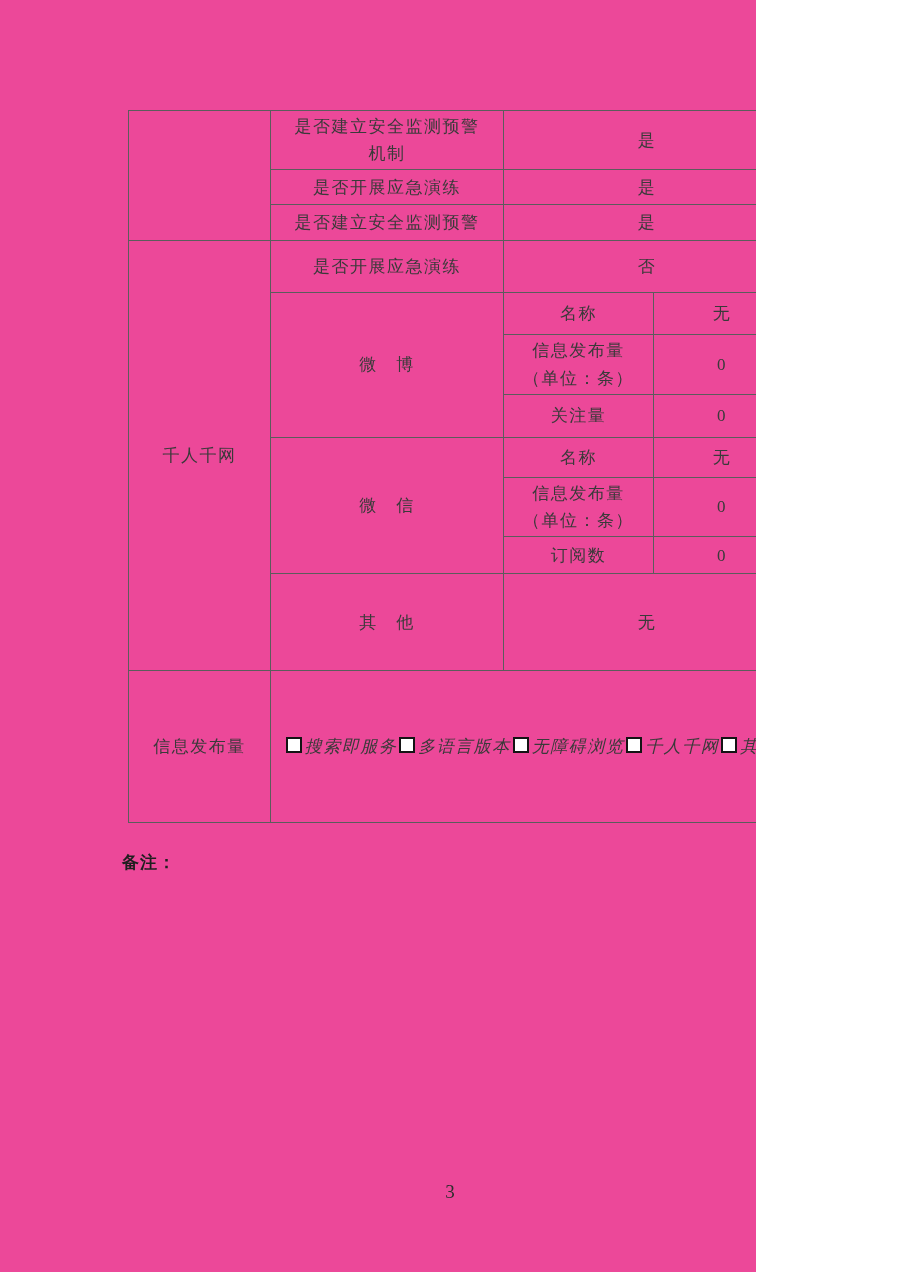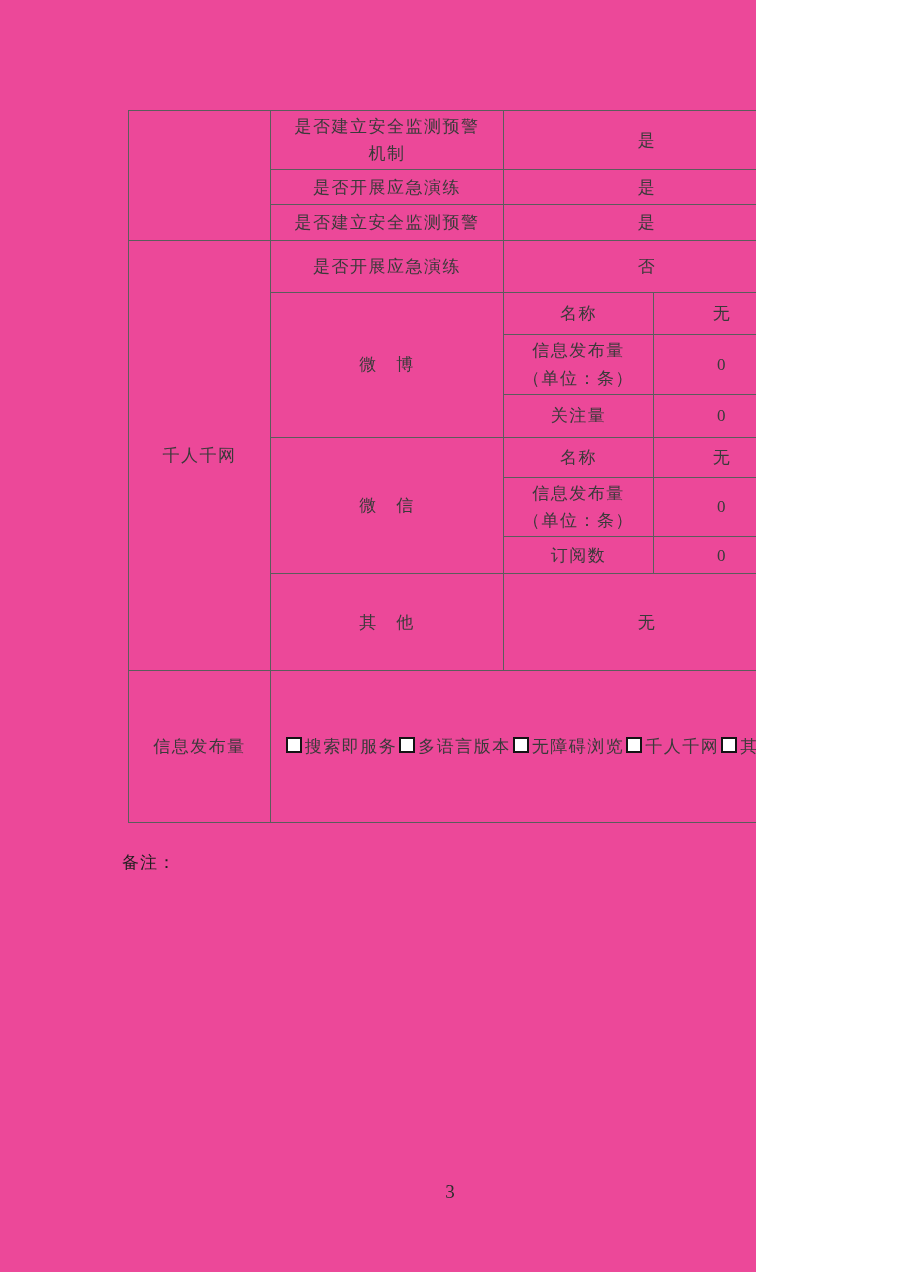--- a/index.html
+++ b/index.html
@@ -33,36 +33,36 @@
     letter-spacing: 1.5px;
     padding: 2px 4px;
     overflow: hidden;
   }
   td.pre { white-space: pre-line; }
   .cb-row-cell {
     text-align: center;
     letter-spacing: 2px;
     white-space: nowrap;
   }
-  .cb-item { display: inline-block; }
+  .cb-item { display: inline-block; font-style: italic; }
   .checkbox-glyph {
     display: inline-block;
     width: 12px;
     height: 12px;
     border: 2.5px solid #141414;
     background: #ffffff;
     vertical-align: -1px;
     margin: 0 3px 0 2px;
   }
   .remarks {
     position: absolute;
     left: 122px;
     top: 851px;
     font-family: "Liberation Sans", "DejaVu Sans", sans-serif;
-    font-weight: 400;
+    font-weight: 700;
     font-size: 17px;
     letter-spacing: 1px;
     color: #1f1f1f;
   }
   .pagenum {
     position: absolute;
     left: 0;
     top: 1181px;
     width: 900px;
     text-align: center;

